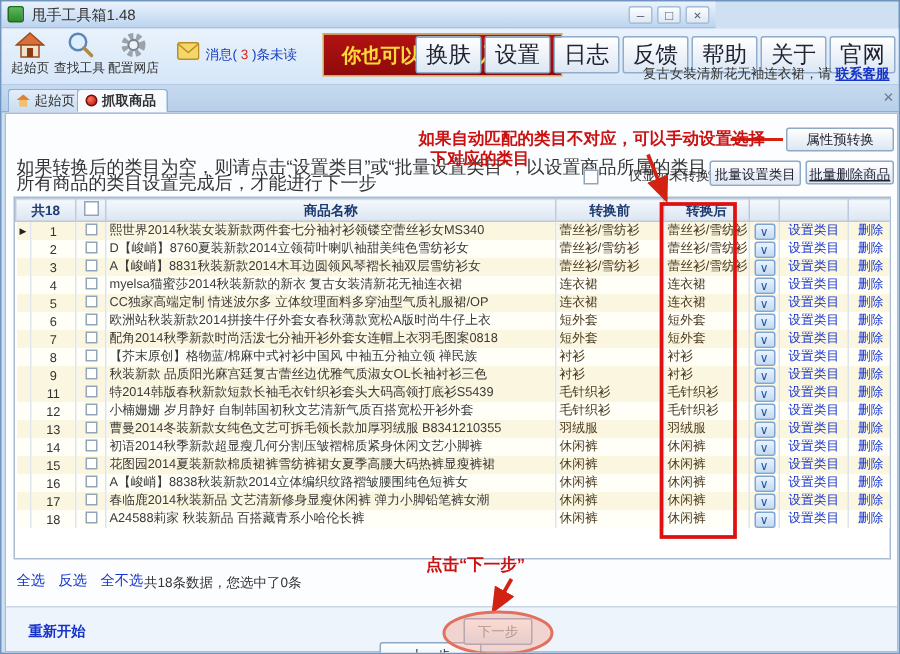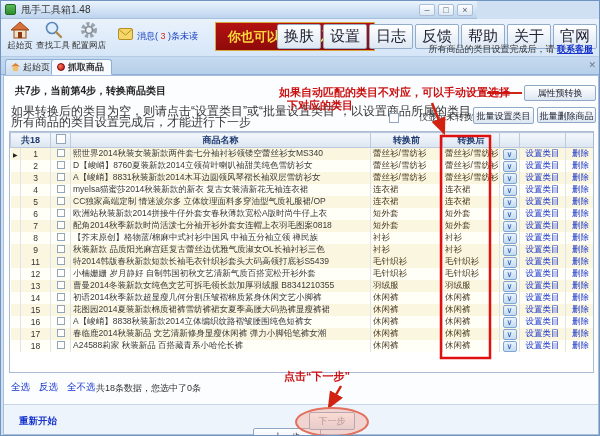--- a/index.html
+++ b/index.html
@@ -53,21 +53,21 @@
   .step-text { position:absolute; left:14px; top:83px; font-size:10px; font-weight:bold; color:#222; }
   .note-red { position:absolute; color:#cc1111; font-weight:bold; z-index:30; }
   .note1 { left:278px; top:84px; font-size:11px; }
   .note2 { left:286px; top:97px; font-size:11px; }
   .note3 { left:283px; top:368px; font-size:11px; }
   .btn { position:absolute; font-size:9px; color:#223; text-align:center;
          background:linear-gradient(#ffffff,#dde7f2); border:1px solid #8fa8c6;
          border-radius:2px; cursor:default; }
   .btn-pre { left:523px; top:84px; width:72px; height:16px; line-height:15px; }
   .btn-batch-set { left:472px; top:106px; width:61px; height:17px; line-height:16px; }
-  .btn-batch-del { left:536px; top:106px; width:59px; height:16px; line-height:16px; }
+  .btn-batch-del { left:536px; top:106px; width:59px; height:16px; line-height:16px;text-decoration:underline; }
   .instr { position:absolute; left:10px; font-size:12px; color:#333; }
   .instr1 { top:102px; } .instr2 { top:113px; }
   .filter { position:absolute; left:388px; top:110px; display:flex; align-items:center; gap:20px;
             font-size:9px; color:#333;text-align:center; }
   .chk { display:inline-block; width:10px; height:10px; background:#fff; border:1px solid #92a5bb; }
 
   
   .grid-wrap { position:absolute; left:8px; top:130px; width:585px; height:242px;
                background:#fff; border:1px solid #a9bcd4; overflow:hidden; }
   table { border-collapse:collapse; table-layout:fixed; width:585px; }
@@ -153,21 +153,21 @@
     <div class="tb-buttons">
       <span class="tb-btn">换肤</span>
       <span class="tb-btn">设置</span>
       <span class="tb-btn">日志</span>
       <span class="tb-btn">反馈</span>
       <span class="tb-btn">帮助</span>
       <span class="tb-btn">关于</span>
       <span class="tb-btn">官网</span>
     </div>
     <div class="help-line">
-      <span>所有商品的类目设置完成后，请</span>
+      <span>复古女装清新花无袖连衣裙，请</span>
       <a>联系客服</a>
     </div>
   </div>
 
   <div class="tabbar">
     <div class="tab inactive">
       <svg width="9" height="9" viewBox="0 0 10 10">
         <polygon points="5,0 10,4 0,4" fill="#e08030"></polygon>
           <rect x="2" y="4" width="6" height="5" fill="#f0c070"></rect>
       </svg>
@@ -175,21 +175,20 @@
     </div>
     <div class="tab active">
       <span class="dot-red"></span>
       <span>抓取商品</span>
     </div>
     <span class="tab-close">✕</span>
   </div>
 
   <div class="panel"></div>
 
-  <div class="step-text">共7步，当前第4步，转换商品类目</div>
 
   <div class="note-red note1">如果自动匹配的类目不对应，可以手动设置选择</div>
   <div class="note-red note2">下对应的类目</div>
 
   <div class="btn btn-pre">属性预转换</div>
 
   <div class="instr instr1">如果转换后的类目为空，则请点击“设置类目”或“批量设置类目”，以设置商品所属的类目。</div>
   <div class="instr instr2">所有商品的类目设置完成后，才能进行下一步</div>
 
   <div class="filter">

